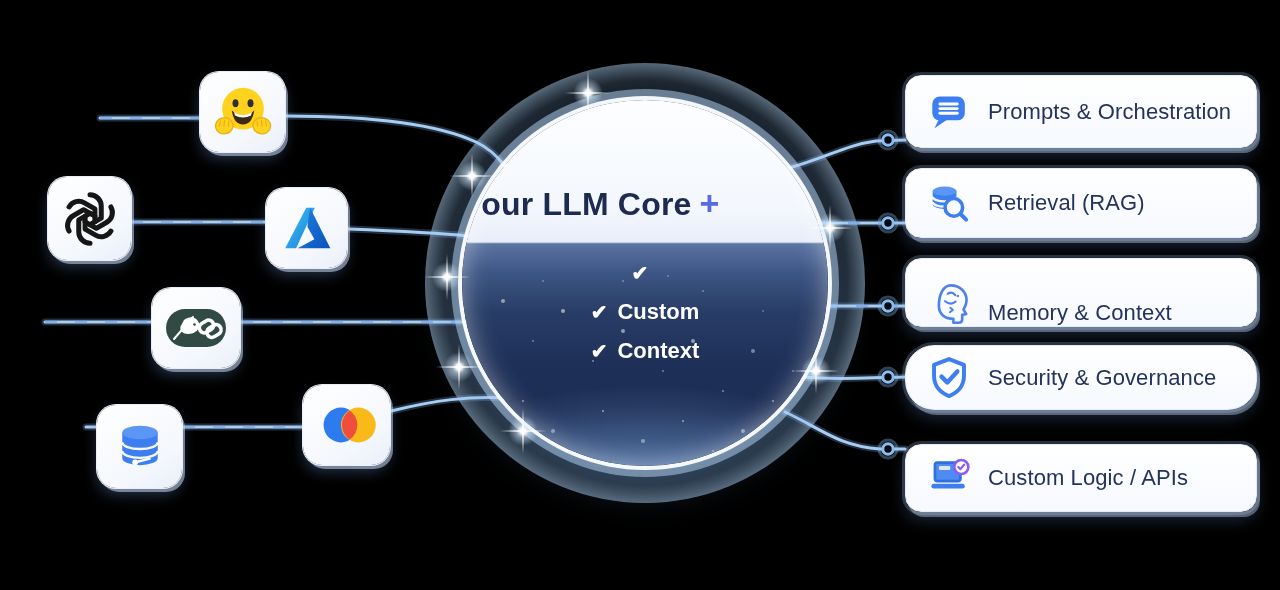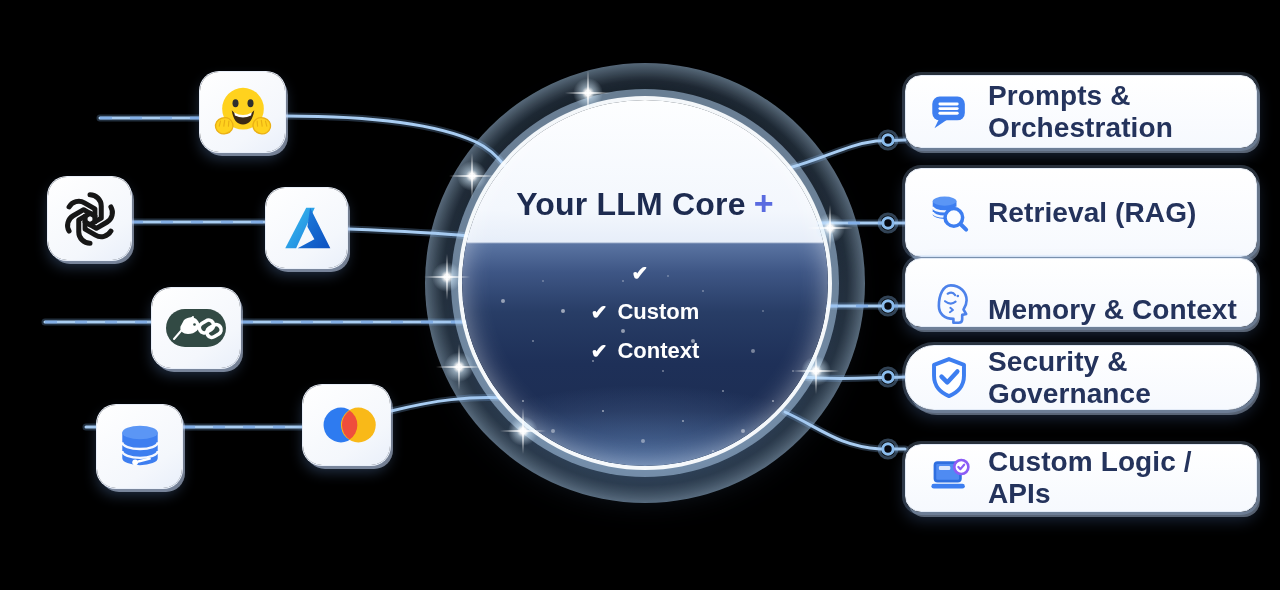--- a/index.html
+++ b/index.html
@@ -31,40 +31,40 @@
       230px 240px 0 1px rgba(255,255,255,.5),260px 290px 0 0 rgba(255,255,255,.45),
       290px 250px 0 1px rgba(255,255,255,.4),310px 300px 0 0 rgba(255,255,255,.5),
       60px 300px 0 0 rgba(255,255,255,.5),90px 330px 0 1px rgba(255,255,255,.4),
       140px 310px 0 0 rgba(255,255,255,.55),180px 340px 0 1px rgba(255,255,255,.4),
       220px 320px 0 0 rgba(255,255,255,.5),250px 350px 0 0 rgba(255,255,255,.4),
       280px 330px 0 1px rgba(255,255,255,.45),120px 355px 0 0 rgba(255,255,255,.4),
       160px 180px 0 0 rgba(255,255,255,.35),240px 190px 0 0 rgba(255,255,255,.35),
       300px 210px 0 0 rgba(255,255,255,.3),80px 180px 0 0 rgba(255,255,255,.3),
       205px 175px 0 0 rgba(255,255,255,.3),330px 270px 0 0 rgba(255,255,255,.35);}
   .orb-title{position:absolute;left:0;top:82px;width:100%;height:42px;line-height:42px;
-    text-align:center;font-size:32px;font-weight:bold;color:#1d2b50;letter-spacing:.2px;}
+    text-align:left;font-size:32px;font-weight:bold;color:#1d2b50;letter-spacing:.2px;}
   .orb-title .plus{color:#5a6be0;margin-left:8px;font-size:34px;}
   .features{position:absolute;left:0;top:158px;width:100%;display:flex;flex-direction:column;
     gap:9px;align-items:center;}
   .feature{display:flex;align-items:center;height:30px;color:#fff;font-size:22px;font-weight:bold;}
   .feature .check{font-size:20px;margin-right:10px;color:#fff;}
 
   
   .tile{position:absolute;z-index:4;border-radius:19px;
     background:linear-gradient(145deg,#ffffff 0%,#f4f7fc 70%,#e9effa 100%);
     box-shadow:0 0 0 1px #e9eff9,3px 4px 0 rgba(198,214,240,.55),0 7px 14px rgba(100,140,200,.35);
     display:flex;align-items:center;justify-content:center;}
 
   
   .card{position:absolute;left:905px;width:352px;z-index:4;border-radius:16px;
     background:linear-gradient(180deg,#ffffff 0%,#f6f9fe 100%);
     border:1.5px solid #e3ebf7;
     box-shadow:0 0 0 3px rgba(175,205,245,.22),3px 5px 0 rgba(198,214,240,.4),0 8px 16px rgba(90,130,195,.3);
     display:flex;align-items:center;padding-left:20px;gap:16px;}
-  .card .label{font-size:28px;font-weight:bold;color:#24335c;letter-spacing:.1px;}
+  .card .label{font-size:22px;font-weight:normal;color:#24335c;letter-spacing:.1px;}
   .card .cicon{width:46px;height:46px;flex:0 0 46px;display:flex;align-items:center;justify-content:center;}
 
   
   .sparkle{position:absolute;z-index:6;width:34px;height:34px;pointer-events:none;
     background:radial-gradient(circle,rgba(255,255,255,.95) 0 12%,rgba(215,238,255,.55) 26%,rgba(160,210,250,0) 62%);}
   .sparkle::before{content:"";position:absolute;left:-6px;right:-6px;top:50%;height:2px;margin-top:-1px;
     background:linear-gradient(90deg,transparent,rgba(255,255,255,.95),transparent);}
   .sparkle::after{content:"";position:absolute;top:-6px;bottom:-6px;left:50%;width:2px;margin-left:-1px;
     background:linear-gradient(180deg,transparent,rgba(255,255,255,.9),transparent);}
 </style>
@@ -242,21 +242,21 @@
         <g fill="#fff">
             <rect x="13" y="14.2" width="23" height="3.3" rx="1.65"></rect>
           <rect x="13" y="19.5" width="23" height="3.3" rx="1.65"></rect>
           <rect x="13" y="24.8" width="23" height="3.3" rx="1.65"></rect>
           </g>
       </svg>
     </span>
     <span class="label">Prompts &amp; Orchestration</span>
   </div>
 
-  <div class="card" style="top:168px;height:89px;">
+  <div class="card" style="top:168px;height:70px;">
     <span class="cicon">
       <svg width="44" height="44" viewBox="0 0 50 50">
         <path d="M6.5 11.5 v15 a13.5 5.2 0 0 0 27 0 v-15" fill="#3d7ef0"></path>
         <ellipse cx="20" cy="11.5" rx="13.5" ry="5.2" fill="#5b96f5"></ellipse>
         <g fill="none" stroke="rgba(255,255,255,.95)" stroke-width="2.6">
           <path d="M6.5 18 a13.5 5.2 0 0 0 27 0"></path>
           <path d="M6.5 24 a13.5 5.2 0 0 0 27 0"></path>
         </g>
         <circle cx="30.5" cy="30" r="10" fill="#fbfdff" stroke="#3d7ef0" stroke-width="4"></circle>
         <path d="M38 37.5 L44.5 44" stroke="#3d7ef0" stroke-width="4.5" stroke-linecap="round"></path>

